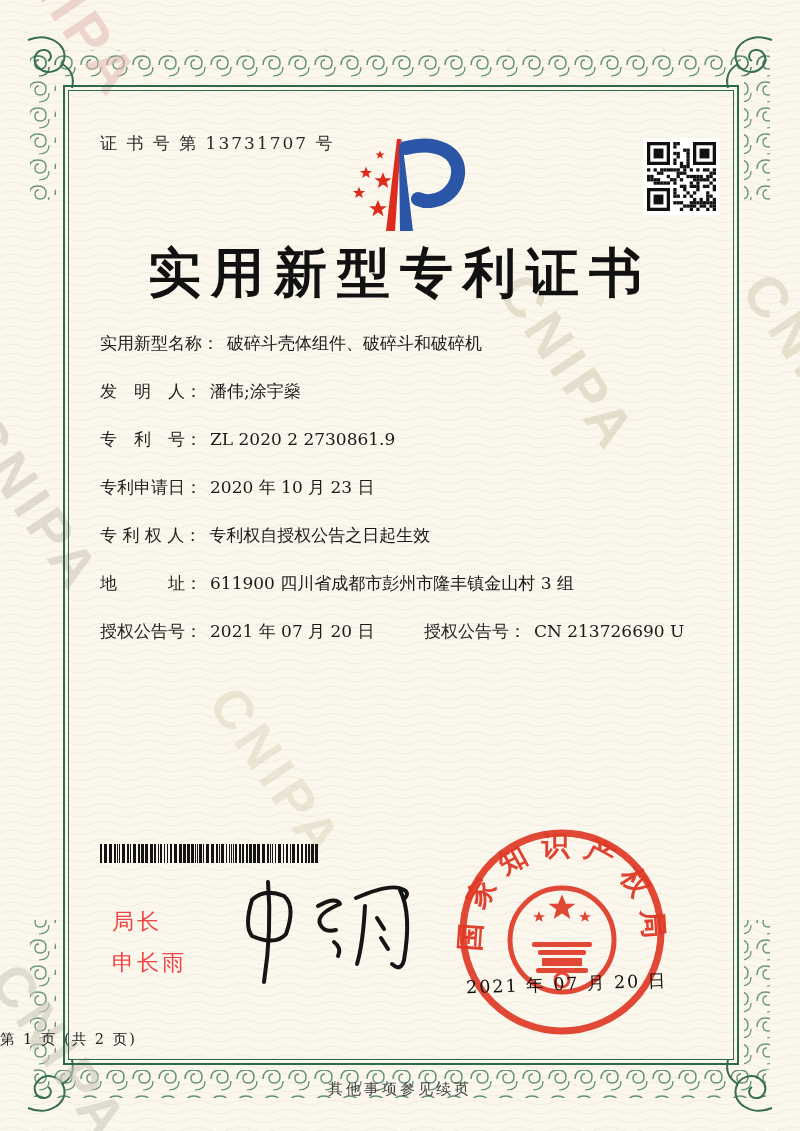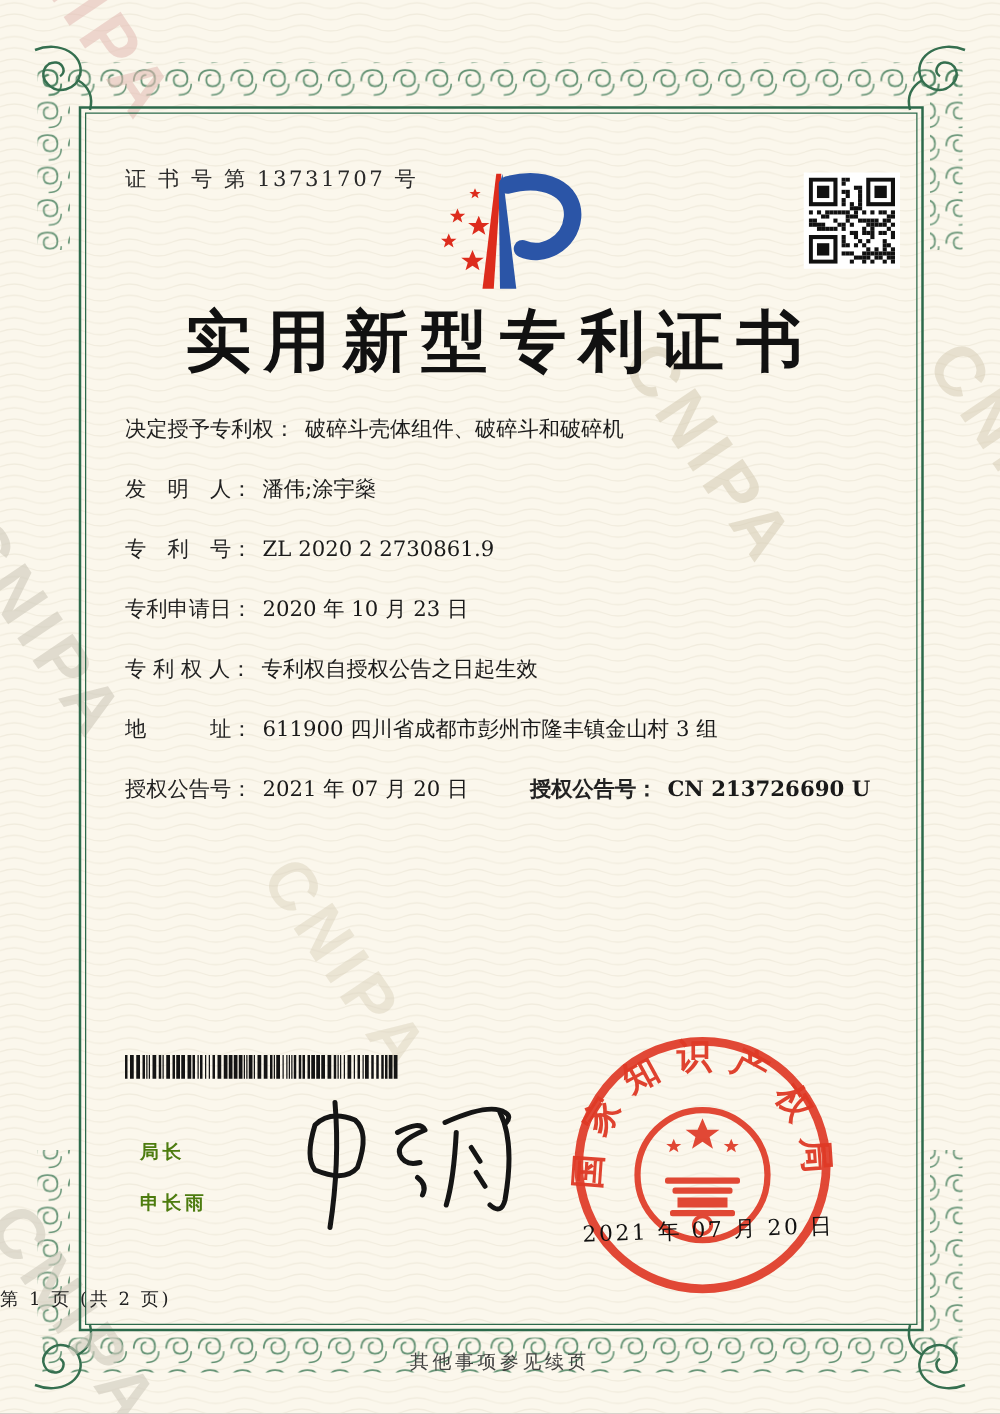--- a/index.html
+++ b/index.html
@@ -21,28 +21,28 @@
   .content{position:absolute;left:0;top:0;width:800px;height:1131px;z-index:3;color:var(--ink);border-radius:14px;}
   .cert-no{position:absolute;left:100px;top:132px;font-size:17px;letter-spacing:2px;color:#2a2a2a;}
   .logo{position:absolute;left:334px;top:136px;}
   .qr{position:absolute;left:643px;top:138px;background:#fff;padding:4px;}
   .title{position:absolute;left:0;top:238px;width:800px;text-align:center;font-size:53px;font-weight:700;
     letter-spacing:10px;color:#111;}
   .fields{position:absolute;left:100px;top:332px;width:610px;font-size:17px;}
   .frow{position:absolute;left:0;white-space:nowrap;}
   .flabel{color:#222;}
   .fvalue{color:#1a1a1a;margin-left:8px;}
-  .pair2{margin-left:44px;font-weight:bold;}
+  .pair2{margin-left:44px;}
   .paras{position:absolute;left:100px;top:652px;width:604px;font-size:16.5px;line-height:1.55;
     text-align:justify;color:#1f1f1f;}
   .paras p{margin:0;text-indent:2em;}
   .barcode{position:absolute;left:100px;top:844px;width:222px;height:19px;}
   .barcode i{position:absolute;top:0;bottom:0;background:#141414;}
   .signer{position:absolute;left:112px;top:901px;font-family:"Liberation Sans","DejaVu Sans",sans-serif;
-    font-size:15px;letter-spacing:3px;color:#4d7c0f;line-height:41px;font-weight:700;}
+    font-size:22px;letter-spacing:3px;color:#ef4444;line-height:41px;font-weight:400;}
   .signature{position:absolute;left:222px;top:858px;}
   .seal{position:absolute;left:452px;top:822px;opacity:.95;}
   .seal-date{position:absolute;left:466px;top:972px;width:190px;font-size:17.5px;letter-spacing:2px;
     color:#101010;transform:rotate(-2deg);white-space:nowrap;}
   .page-indicator{position:absolute;left:0;top:1030px;width:800px;text-align:left;font-size:14.5px;
     letter-spacing:2px;color:#222;}
   .footer-note{position:absolute;left:0;top:1080px;width:800px;text-align:center;font-size:15px;
     letter-spacing:3px;color:#404040;}
 </style>
 </head>
@@ -249,21 +249,21 @@
         <rect x="42.714285714285715" y="65.71428571428571" width="3.2857142857142856" height="3.2857142857142856" fill="#111"></rect>
         <rect x="49.285714285714285" y="65.71428571428571" width="3.2857142857142856" height="3.2857142857142856" fill="#111"></rect>
         <rect x="59.14285714285714" y="65.71428571428571" width="3.2857142857142856" height="3.2857142857142856" fill="#111"></rect>
         <rect x="65.71428571428571" y="65.71428571428571" width="3.2857142857142856" height="3.2857142857142856" fill="#111"></rect>
       </svg>
 
     <div class="title">实用新型专利证书</div>
 
     <div class="fields">
       <div class="frow" style="top:0px">
-        <span class="flabel">决定授予专利权：</span><span class="fvalue">破碎斗壳体组件、破碎斗和破碎机</span>
+        <span class="flabel">实用新型名称：</span><span class="fvalue">破碎斗壳体组件、破碎斗和破碎机</span>
       </div>
       <div class="frow" style="top:48px">
         <span class="flabel">发　明　人：</span><span class="fvalue">潘伟;涂宇燊</span>
       </div>
       <div class="frow" style="top:96px">
         <span class="flabel">专　利　号：</span><span class="fvalue">ZL 2020 2 2730861.9</span>
       </div>
       <div class="frow" style="top:144px">
         <span class="flabel">专利申请日：</span><span class="fvalue">2020 年 10 月 23 日</span>
       </div>

